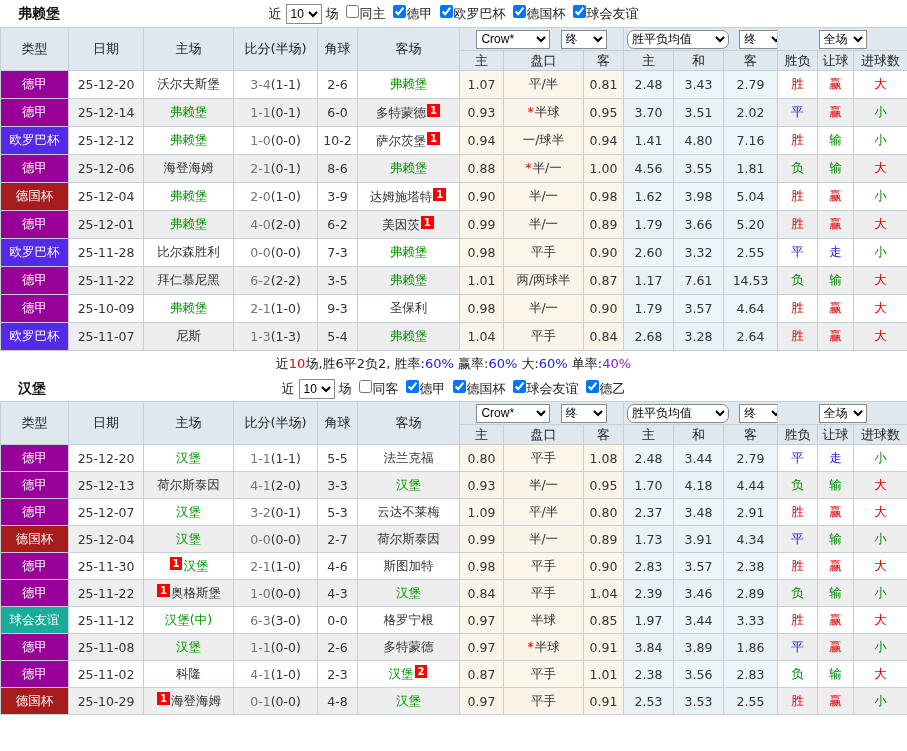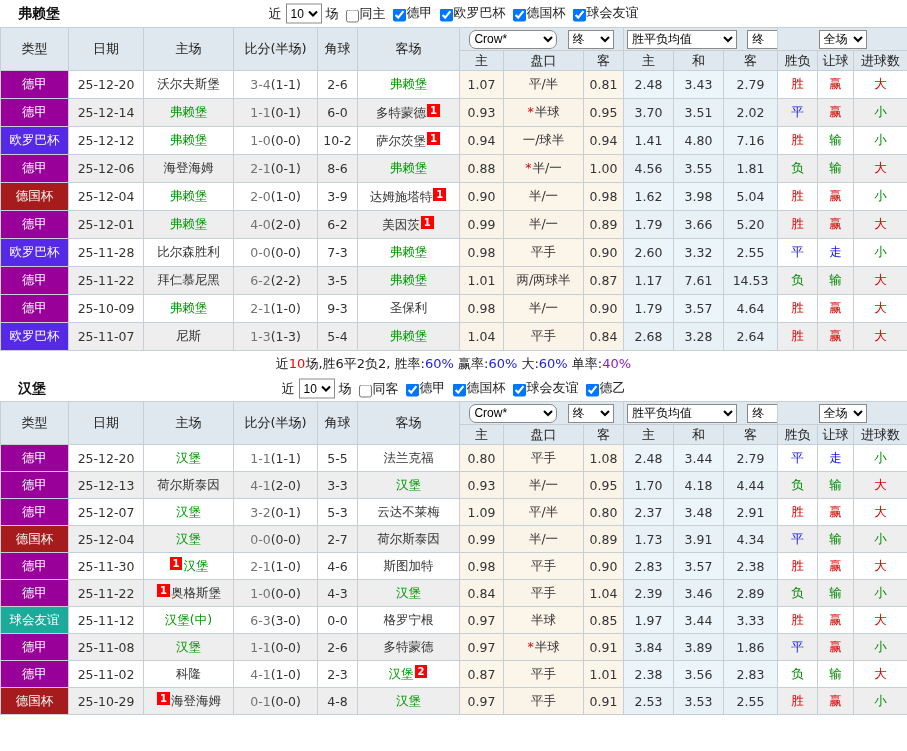--- a/index.html
+++ b/index.html
@@ -15,31 +15,31 @@
   .radio.checked::after { content:""; position:absolute; left:2px; top:2px; width:5px; height:5px; border-radius:50%; background:#333; }
   .radio-label { color:#fff; font-size:13px; }
   .close-btn { position:absolute; right:5px; top:2px; width:26px; height:24px; background:#5da9dd; border:1px solid #b9d7ee; border-radius:2px; color:#fff; font-weight:bold; font-size:15px; text-align:center; line-height:22px; cursor:pointer; }
 
   
   .secbar { position:relative; height:27px; background:#fff; }
   .secbar.s2 { height:25px; }
   .teamname { position:absolute; left:18px; top:50%; transform:translateY(-50%); font-weight:bold; font-size:14px; color:#111; }
   .filters { position:absolute; left:50%; top:50%; transform:translate(-50%,-50%); white-space:nowrap; font-size:13px; color:#222; display:flex; align-items:center; }
   .filters select { margin:0 4px; font-size:12px; height:20px; border:1px solid #8a8a8a; background:#fff; }
-  .filters label { display:inline-flex; align-items:flex-end; margin-left:7px; cursor:pointer; }
+  .filters label { display:inline-flex; align-items:flex-start; margin-left:7px; cursor:pointer; }
   .filters input[type=checkbox] { width:13px; height:13px; margin-right:1px; }
 
   
   table { border-collapse:collapse; table-layout:fixed; width:907px; }
   th, td { border:1px solid #c6ced6; text-align:center; overflow:hidden; white-space:nowrap; }
   thead th { background:#dfe8ef; font-weight:normal; font-size:13px; color:#222; }
   tr.h1 th { height:23px; }
   tr.h2 th { height:20px; }
   .grp select { font-size:12px; height:19px; border:1px solid #8a8a8a; background:#fff; margin:0 3px; vertical-align:middle; }
-  .sel-crow { width:88px;border-radius:7px; } .sel-end { width:46px; } .sel-avg { width:110px; } .sel-full { width:48px; }
+  .sel-crow { width:74px; } .sel-end { width:46px; } .sel-avg { width:102px;border-radius:7px; } .sel-full { width:48px; }
 
   tbody td { height:28px; font-size:12.5px; }
   .t2 tbody td { height:27px; }
   tr.odd  td { background:#ffffff; }
   tr.even td { background:#eeeeee; }
   td.lg { color:#fff; font-size:12.5px; }
   td.cream { background:#fcf5ea !important; }
   td.blue  { background:#ecf5fa !important; }
   tr.even td.cream { background:#faf3e8 !important; }
   tr.even td.blue  { background:#e8f1f6 !important; }

